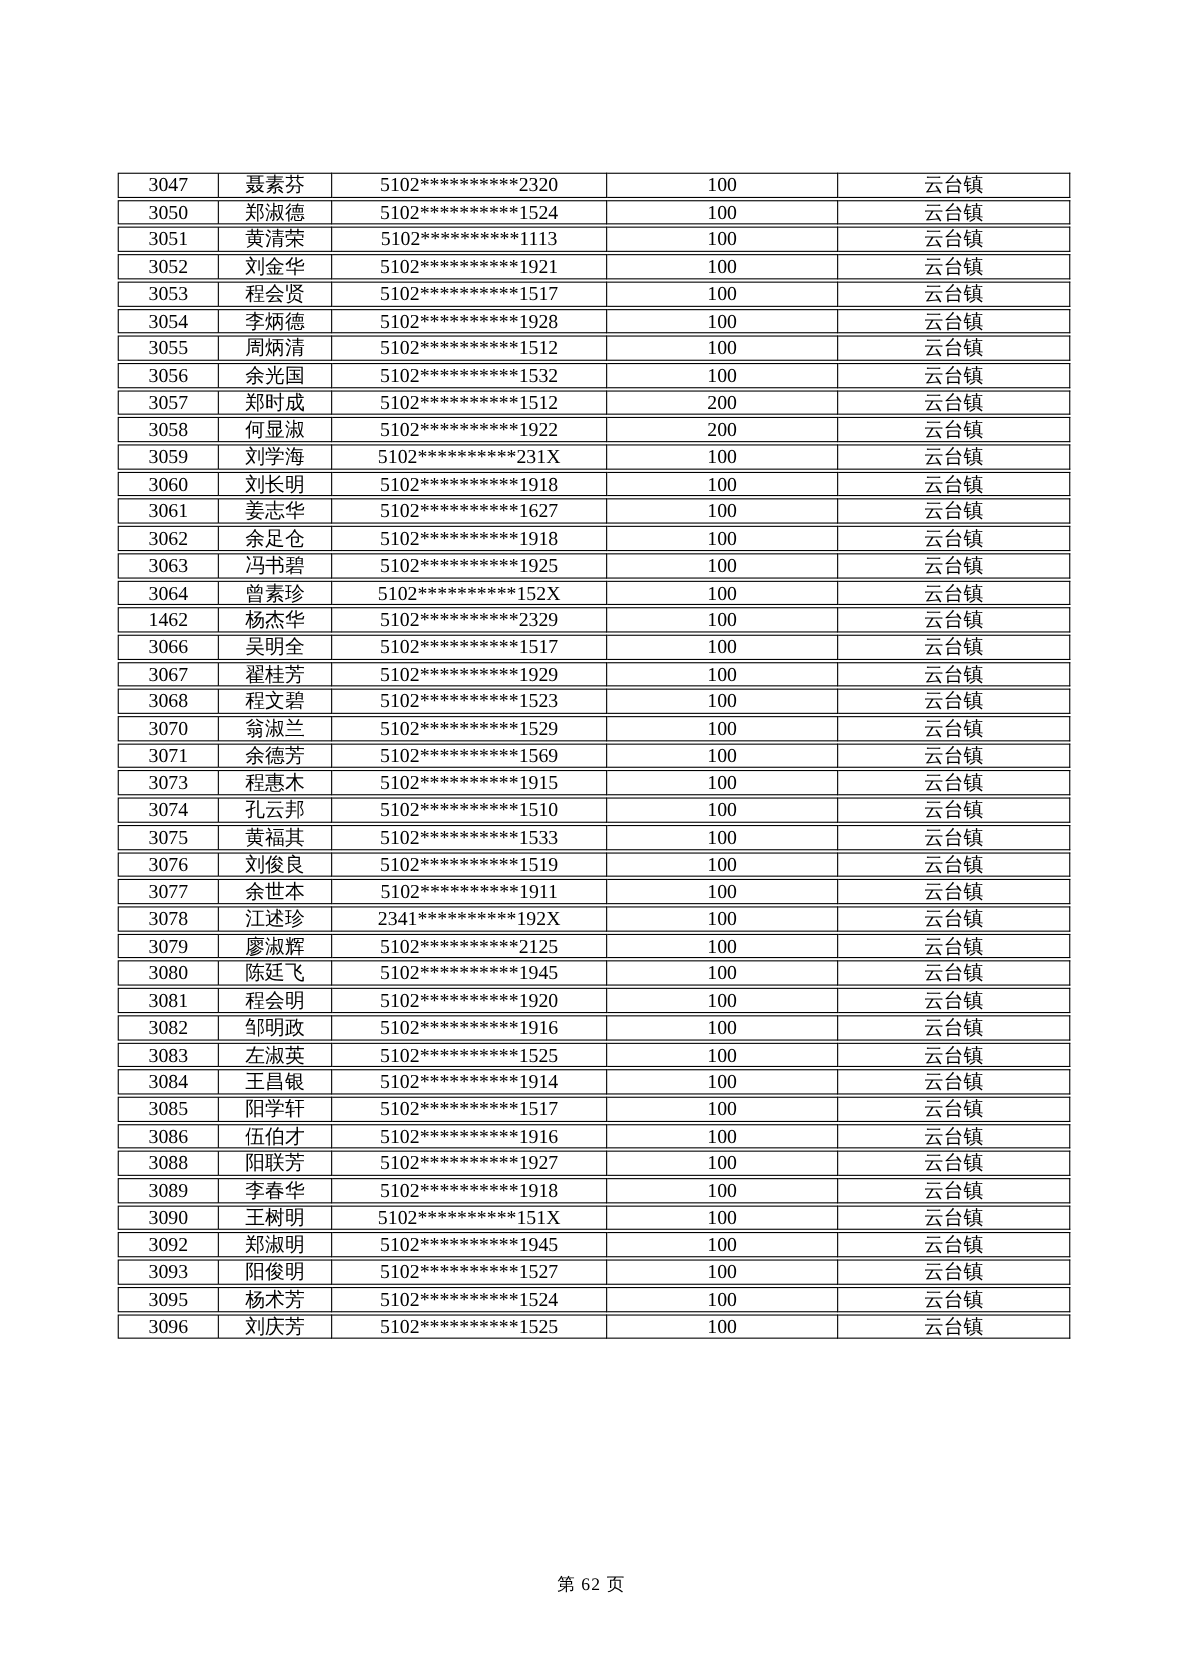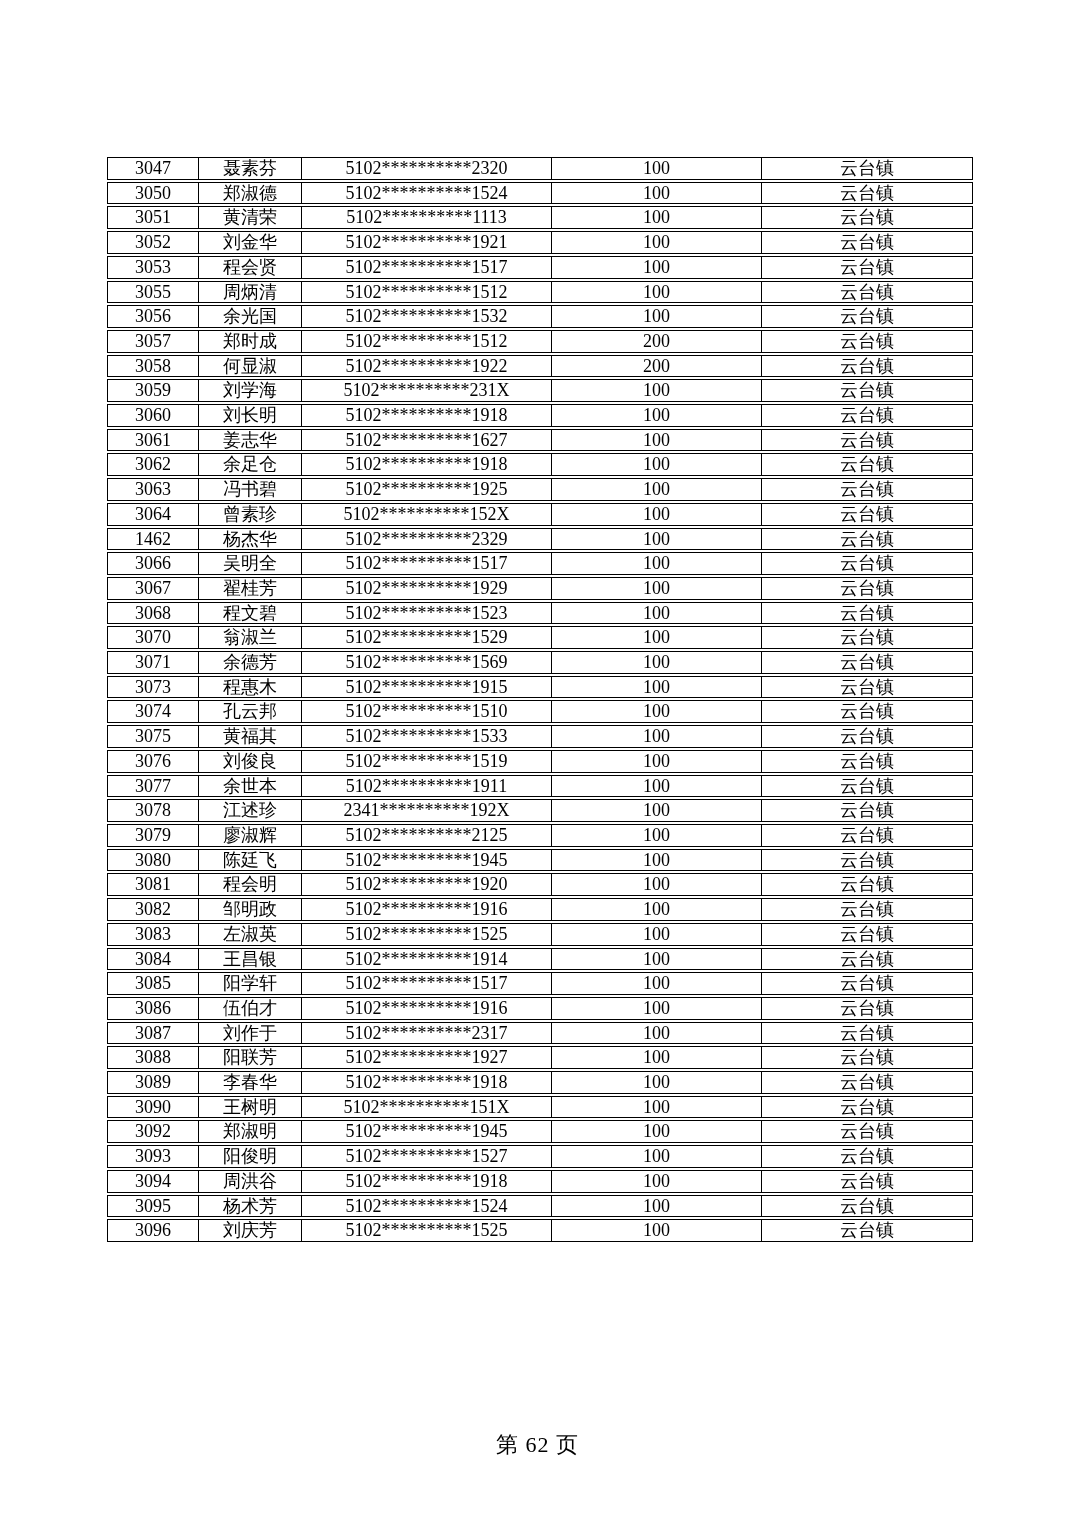--- a/index.html
+++ b/index.html
@@ -49,21 +49,21 @@
   col.c-name   { width: 103px; }
   col.c-id     { width: 250px; }
   col.c-amount { width: 210px; }
   col.c-town   { width: 211px; }
   .footer {
     position: absolute;
     left: 0;
     right: 0;
     top: 1430px;
     text-align: center;
-    font-size: 22px;
+    font-size: 16px;
     letter-spacing: 1px;
   }
 </style>
 </head>
 <body>
 
 <div class="page">
 
   <table class="roster">
     <colgroup>
@@ -103,20 +103,27 @@
           <td>云台镇</td>
         </tr>
         <tr>
           <td>3053</td>
           <td>程会贤</td>
           <td>5102**********1517</td>
           <td>100</td>
           <td>云台镇</td>
         </tr>
         <tr>
+          <td>3054</td>
+          <td>李炳德</td>
+          <td>5102**********1928</td>
+          <td>100</td>
+          <td>云台镇</td>
+        </tr>
+        <tr>
           <td>3055</td>
           <td>周炳清</td>
           <td>5102**********1512</td>
           <td>100</td>
           <td>云台镇</td>
         </tr>
         <tr>
           <td>3056</td>
           <td>余光国</td>
           <td>5102**********1532</td>
@@ -313,27 +320,20 @@
           <td>云台镇</td>
         </tr>
         <tr>
           <td>3086</td>
           <td>伍伯才</td>
           <td>5102**********1916</td>
           <td>100</td>
           <td>云台镇</td>
         </tr>
         <tr>
-          <td>3087</td>
-          <td>刘作于</td>
-          <td>5102**********2317</td>
-          <td>100</td>
-          <td>云台镇</td>
-        </tr>
-        <tr>
           <td>3088</td>
           <td>阳联芳</td>
           <td>5102**********1927</td>
           <td>100</td>
           <td>云台镇</td>
         </tr>
         <tr>
           <td>3089</td>
           <td>李春华</td>
           <td>5102**********1918</td>
@@ -355,27 +355,20 @@
           <td>云台镇</td>
         </tr>
         <tr>
           <td>3093</td>
           <td>阳俊明</td>
           <td>5102**********1527</td>
           <td>100</td>
           <td>云台镇</td>
         </tr>
         <tr>
-          <td>3094</td>
-          <td>周洪谷</td>
-          <td>5102**********1918</td>
-          <td>100</td>
-          <td>云台镇</td>
-        </tr>
-        <tr>
           <td>3095</td>
           <td>杨术芳</td>
           <td>5102**********1524</td>
           <td>100</td>
           <td>云台镇</td>
         </tr>
         <tr>
           <td>3096</td>
           <td>刘庆芳</td>
           <td>5102**********1525</td>

